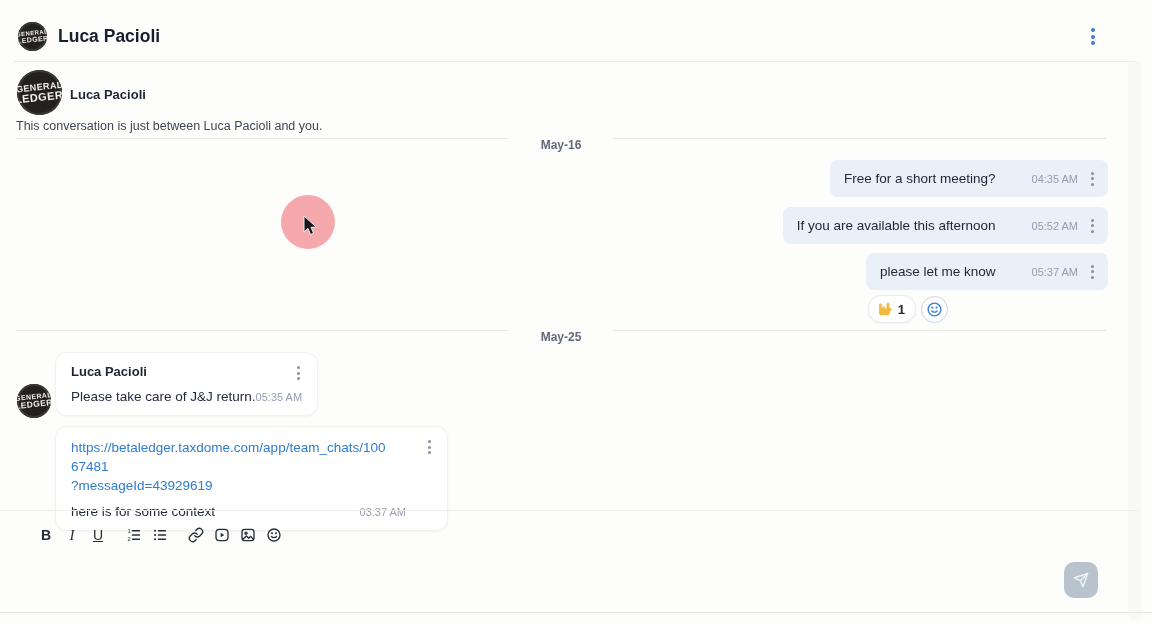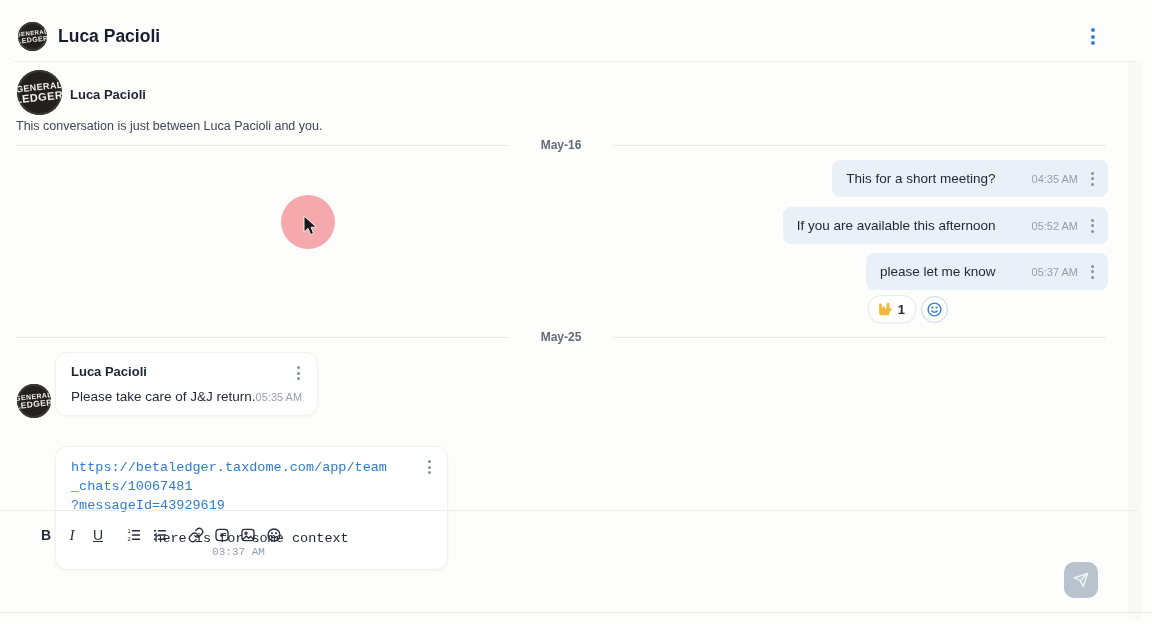--- a/index.html
+++ b/index.html
@@ -25,21 +25,21 @@
   
   .scroll-strip { position:absolute; right:11px; top:2px; width:13px; height:618px; background:#f4f4f2; opacity:.55; border-radius:6px; }
 
   
   .intro-avatar { position:absolute; left:17px; top:70px; width:45px; height:45px; }
   .intro-avatar .l1 { font-size:9px; } .intro-avatar .l2 { font-size:11px; }
   .intro-name { position:absolute; left:70px; top:87px; font-size:13px; font-weight:700; color:#1d2433; }
   .intro-note { position:absolute; left:16px; top:119px; font-size:12.5px; color:#3f4654; }
 
   
-  .date-divider { position:absolute; left:16px; right:46px; height:14px; display:flex; align-items:center; gap:32px; }
+  .date-divider { position:absolute; left:16px; right:46px; height:14px; display:flex; align-items:flex-start; gap:32px; }
   .date-divider .line { flex:1; height:1px; background:#e9e9e6; }
   .date-divider .label { font-size:12px; font-weight:600; color:#636a79; white-space:nowrap; }
 
   
   .msg-out { position:absolute; right:44px; height:37px; display:flex; align-items:center; background:#e9f0f7; border-radius:8px; padding:0 12px 0 14px; }
   .msg-out .txt { font-size:13.5px; color:#222939; margin-right:36px; white-space:nowrap; }
   .time { font-size:11px; color:#949db0; white-space:nowrap; }
   .msg-out .time { margin-right:11px; }
 
   
@@ -51,21 +51,21 @@
   
   .in-avatar { position:absolute; left:17px; top:384px; width:34px; height:34px; }
   .in-avatar .l1 { font-size:7px; } .in-avatar .l2 { font-size:8.5px; }
   .msg-in { position:absolute; background:#ffffff; border:1px solid #f1f1ee; border-radius:12px; box-shadow:0 1px 3px rgba(25,35,60,.04); padding:11px 15px; }
   .msg-in .row1 { display:flex; justify-content:space-between; align-items:flex-start; margin-bottom:7px; }
   .msg-in .name { font-size:13px; font-weight:700; color:#1d2433; }
   .msg-in .row2 { display:flex; align-items:center; justify-content:space-between; }
   .msg-in .txt { font-size:13.5px; color:#222939; white-space:nowrap; }
   .link-bubble .kebab { position:absolute; top:11px; right:14px; }
   .msg-link { display:block; font-size:13.5px; line-height:19px; color:#2e7cd0; text-decoration:none; cursor:pointer; word-break:break-all; padding-right:40px; }
-  .link-bubble .row2 { margin-top:16px;flex-direction:column; }
+  .link-bubble .row2 { margin-top:9px; }
   .link-bubble .time { margin-right:26px; }
 
   
   .click-ring { position:absolute; left:281px; top:195px; width:54px; height:54px; border-radius:50%; background:#f6a9ac; }
   .cursor-arrow { position:absolute; left:302px; top:215px; }
 
   
   .composer-top { position:absolute; left:0; right:14px; top:510px; height:1px; background:#ececea; }
   .composer-bottom { position:absolute; left:0; right:0; top:612px; height:1px; background:#e6e6e3; }
   .toolbar { position:absolute; left:38px; top:524px; display:flex; align-items:center; gap:10px; }
@@ -108,21 +108,21 @@
   <div class="intro-name">Luca Pacioli</div>
   <div class="intro-note">This conversation is just between Luca Pacioli and you.</div>
 
   <div class="date-divider" style="top:138px">
     <span class="line"></span>
     <span class="label">May-16</span>
     <span class="line"></span>
   </div>
 
   <div class="msg-out" style="top:160px">
-    <span class="txt">This for a short meeting?</span>
+    <span class="txt">Free for a short meeting?</span>
     <span class="time">04:35 AM</span>
     <span class="kebab">
         <i></i>
         <i></i>
         <i></i>
       </span>
   </div>
   <div class="msg-out" style="top:207px">
     <span class="txt">If you are available this afternoon</span>
     <span class="time">05:52 AM</span>
@@ -188,21 +188,21 @@
           <i></i>
           <i></i>
         </span>
     </div>
     <div class="row2">
       <span class="txt">Please take care of J&amp;J return.</span>
       <span class="time">05:35 AM</span>
     </div>
   </div>
 
-  <div class="msg-in link-bubble" style="left:55px; top:446px; width:393px;font-family:Liberation Mono, monospace;">
+  <div class="msg-in link-bubble" style="left:55px; top:426px; width:393px;">
     <span class="kebab">
         <i></i>
         <i></i>
         <i></i>
       </span>
     <a class="msg-link">
       <span>https://betaledger.taxdome.com/app/team_chats/10067481</span><br>
       <span>?messageId=43929619</span>
     </a>
     <div class="row2">

